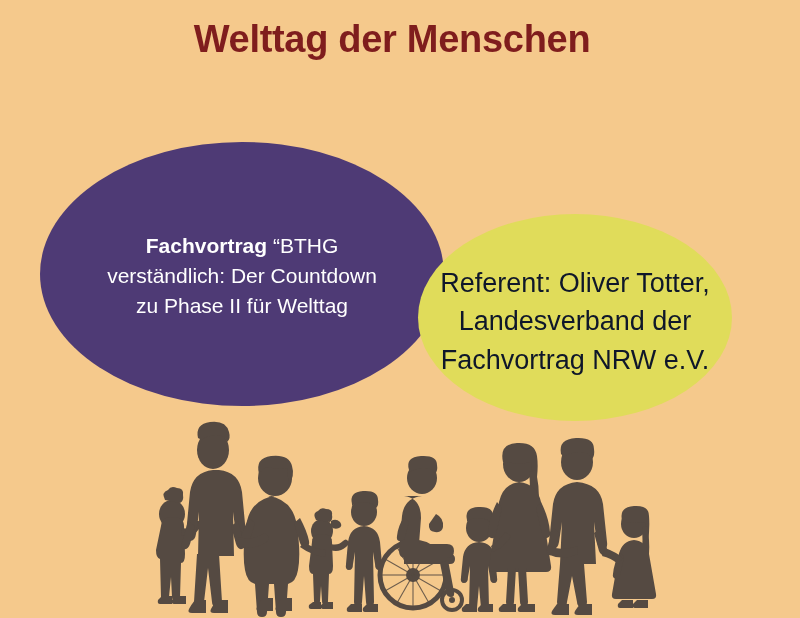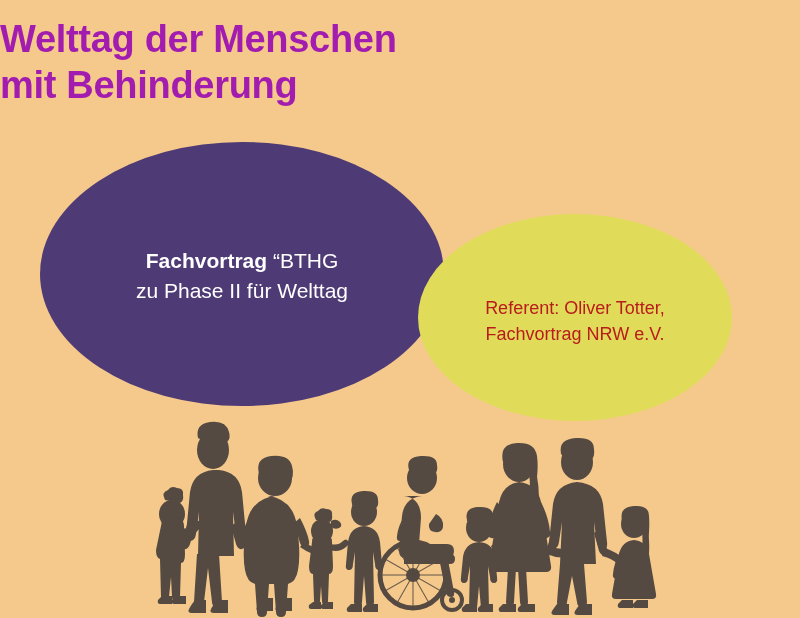--- a/index.html
+++ b/index.html
@@ -20,25 +20,26 @@
     background: #f5c98c;
     overflow: hidden;
   }
 
   
   #title-block {
     position: absolute;
     left: 0;
     top: 16px;
     width: 784px;
+    text-align: center;
     line-height: 1.22;
     font-weight: bold;
     font-size: 38px;
     letter-spacing: -0.3px;
-    color: #a21caf;
+    color: #7f1d1d;
   }
   #title-block .title-line {
     display: block;
     white-space: nowrap;
   }
 
   
   .ellipse {
     position: absolute;
     border-radius: 50%;
@@ -72,22 +73,22 @@
   #purple-text {
     color: #ffffff;
     font-size: 21px;
     width: 350px;
     margin-top: 4px;
   }
   #purple-text .lead {
     font-weight: bold;
   }
   #yellow-text {
-    color: #b91c1c;
-    font-size: 18px;
+    color: #0f172a;
+    font-size: 27px;
     width: 290px;
     margin-top: 8px;
   }
   .ellipse-text .ln { display: block; white-space: nowrap; }
 
   
   #silhouettes {
     position: absolute;
     left: 0;
     bottom: 0;
@@ -96,33 +97,34 @@
     z-index: 1;
   }
 </style>
 </head>
 <body>
 
 <div id="poster">
 
   <div id="title-block">
     <span class="title-line">Welttag der Menschen</span>
-    <span class="title-line">mit Behinderung</span>
   </div>
 
   <div class="ellipse" id="purple-ellipse">
     <div class="ellipse-text" id="purple-text">
       <span class="ln"><span class="lead">Fachvortrag</span><span> “BTHG</span></span>
+      <span class="ln">verständlich: Der Countdown</span>
       <span class="ln">zu Phase II für Welttag</span>
     </div>
   </div>
 
   <div class="ellipse" id="yellow-ellipse">
     <div class="ellipse-text" id="yellow-text">
       <span class="ln">Referent: Oliver Totter,</span>
+      <span class="ln">Landesverband der</span>
       <span class="ln">Fachvortrag NRW e.V.</span>
     </div>
   </div>
 
   <svg id="silhouettes" viewBox="0 0 800 200" preserveAspectRatio="none" aria-hidden="true">
     <g fill="#554a42">
 
       <g>
         <ellipse cx="172" cy="96" rx="13" ry="14"></ellipse>
         <path d="M165 82 q-4 -8 3 -10 q3 -5 9 -2 q7 0 6 7 q1 6 -3 8 z"></path>

